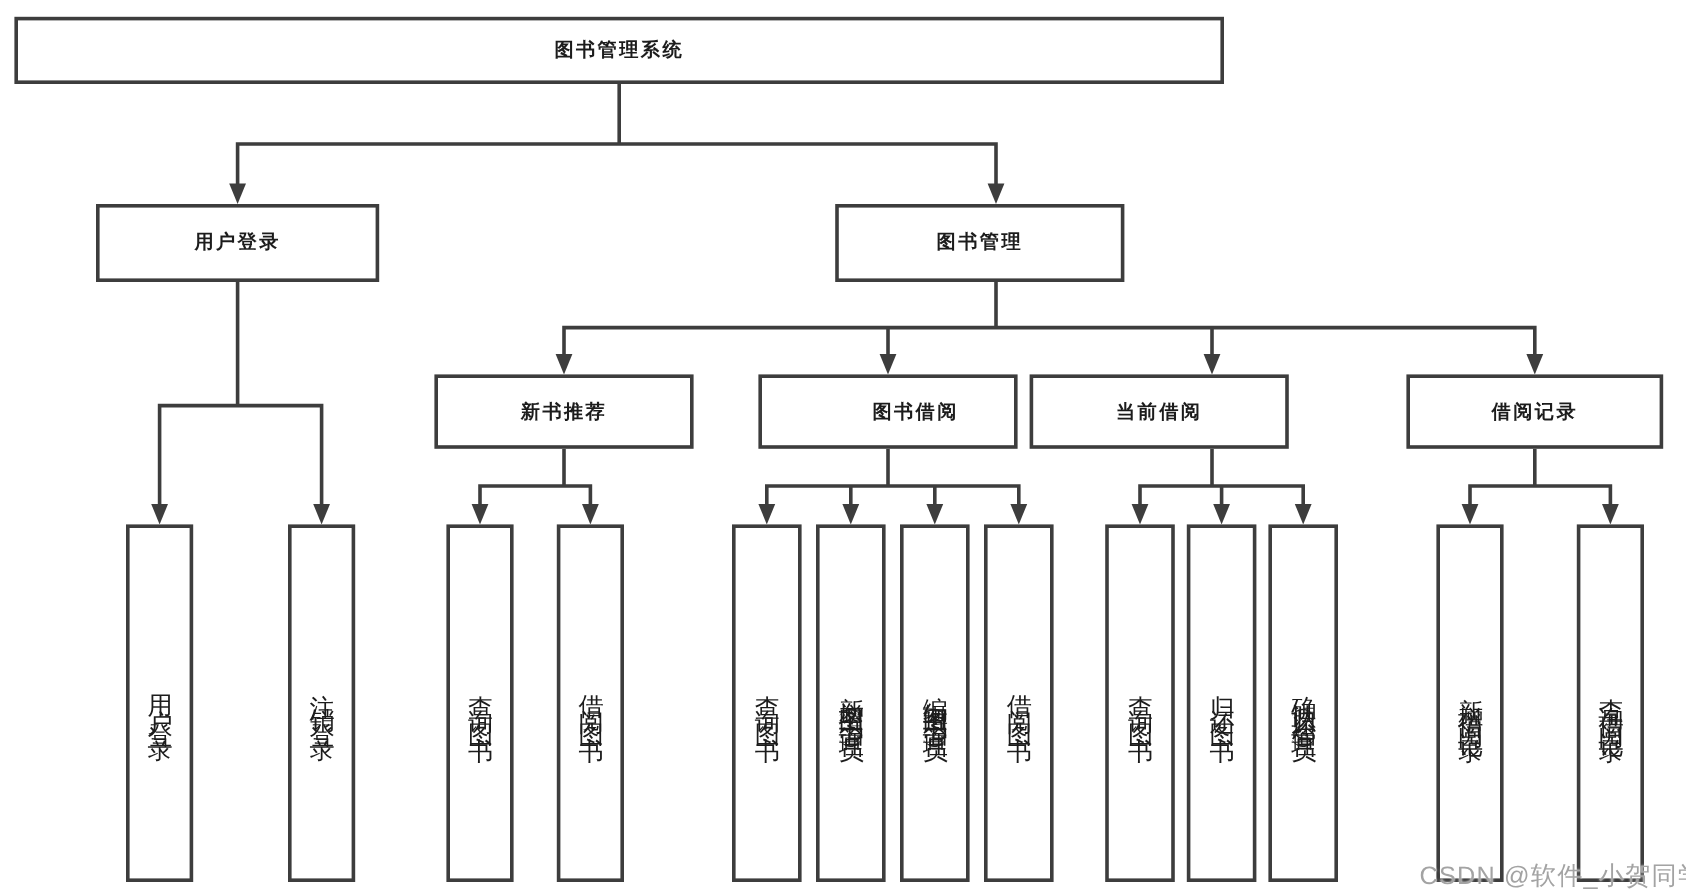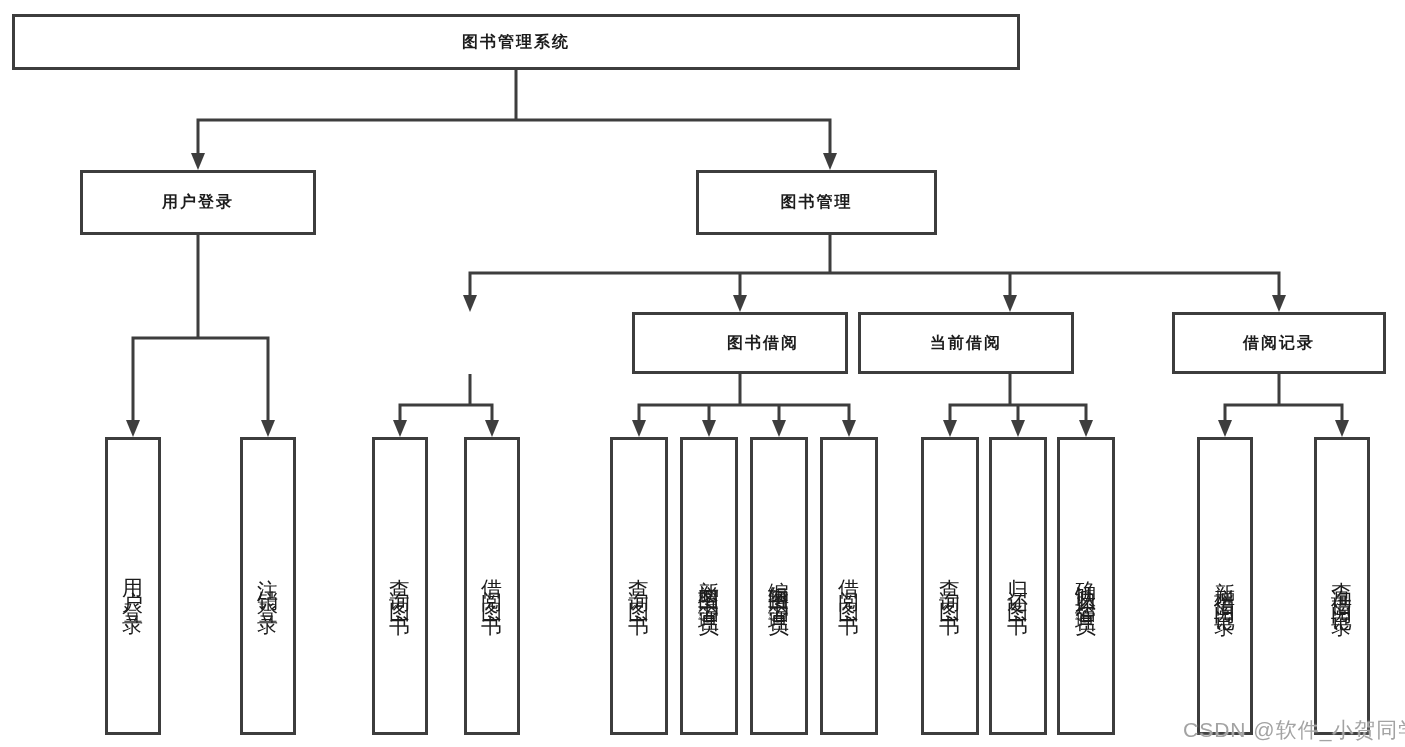--- a/index.html
+++ b/index.html
@@ -90,20 +90,21 @@
       <polygon points="1218,420 1232,420 1225,437"></polygon>
       <polygon points="1335,420 1349,420 1342,437"></polygon>
     </g>
   </svg>
 
   <div class="node h" style="left:12px; top:14px; width:1008px; height:56px;">图书管理系统</div>
 
   <div class="node h" style="left:80px; top:170px; width:236px; height:65px;">用户登录</div>
   <div class="node h" style="left:696px; top:170px; width:241px; height:65px;">图书管理</div>
 
+  <div class="node h" style="left:362px; top:312px; width:216px; height:62px;">新书推荐</div>
   <div class="node h" style="left:632px; top:312px; width:216px; height:62px;padding-left:46px;">图书借阅</div>
   <div class="node h" style="left:858px; top:312px; width:216px; height:62px;">当前借阅</div>
   <div class="node h" style="left:1172px; top:312px; width:214px; height:62px;">借阅记录</div>
 
   <div class="node v ls-wide" style="left:105px; top:437px; width:56px; height:298px;">用户登录</div>
   <div class="node v ls-wide" style="left:240px; top:437px; width:56px; height:298px;">注销登录</div>
 
   <div class="node v ls-wide" style="left:372px; top:437px; width:56px; height:298px;">查询图书</div>
   <div class="node v ls-wide" style="left:464px; top:437px; width:56px; height:298px;">借阅图书</div>
 

